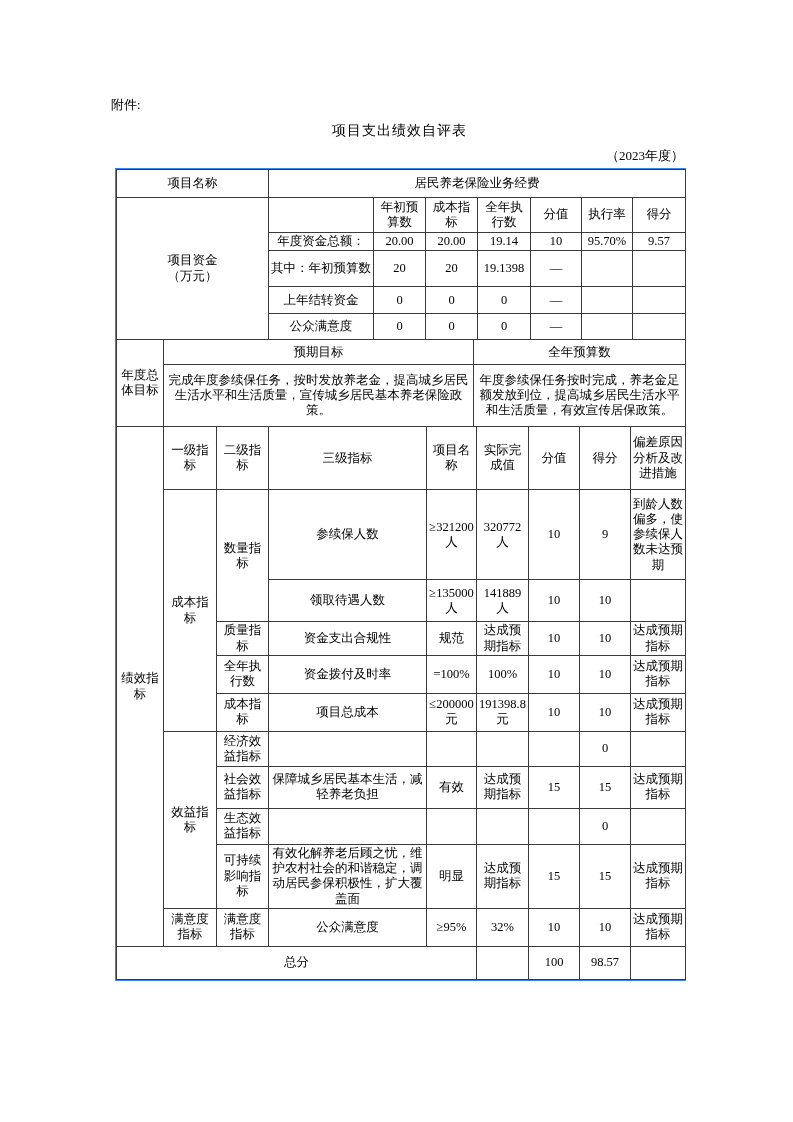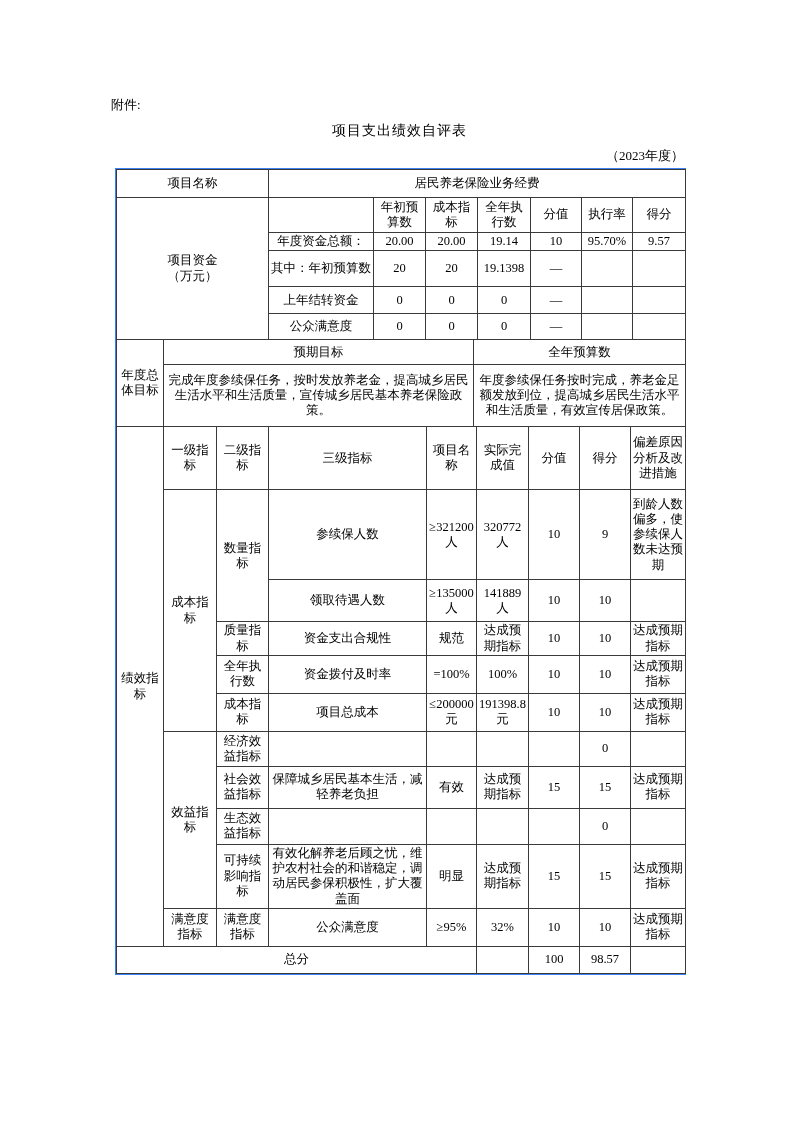--- a/index.html
+++ b/index.html
@@ -267,21 +267,21 @@
     <tr style="height:38px">
       <td>满意度指标</td>
       <td>满意度指标</td>
       <td class="tl pad">公众满意度</td>
       <td>≥95%</td>
       <td>32%</td>
       <td>10</td>
       <td>10</td>
       <td class="dev">达成预期指标</td>
     </tr>
-    <tr style="height:27px">
+    <tr style="height:33px">
       <td colspan="5">总分</td>
       <td></td>
       <td>100</td>
       <td>98.57</td>
       <td></td>
     </tr>
   </tbody>
     </table>
 
 </div>

